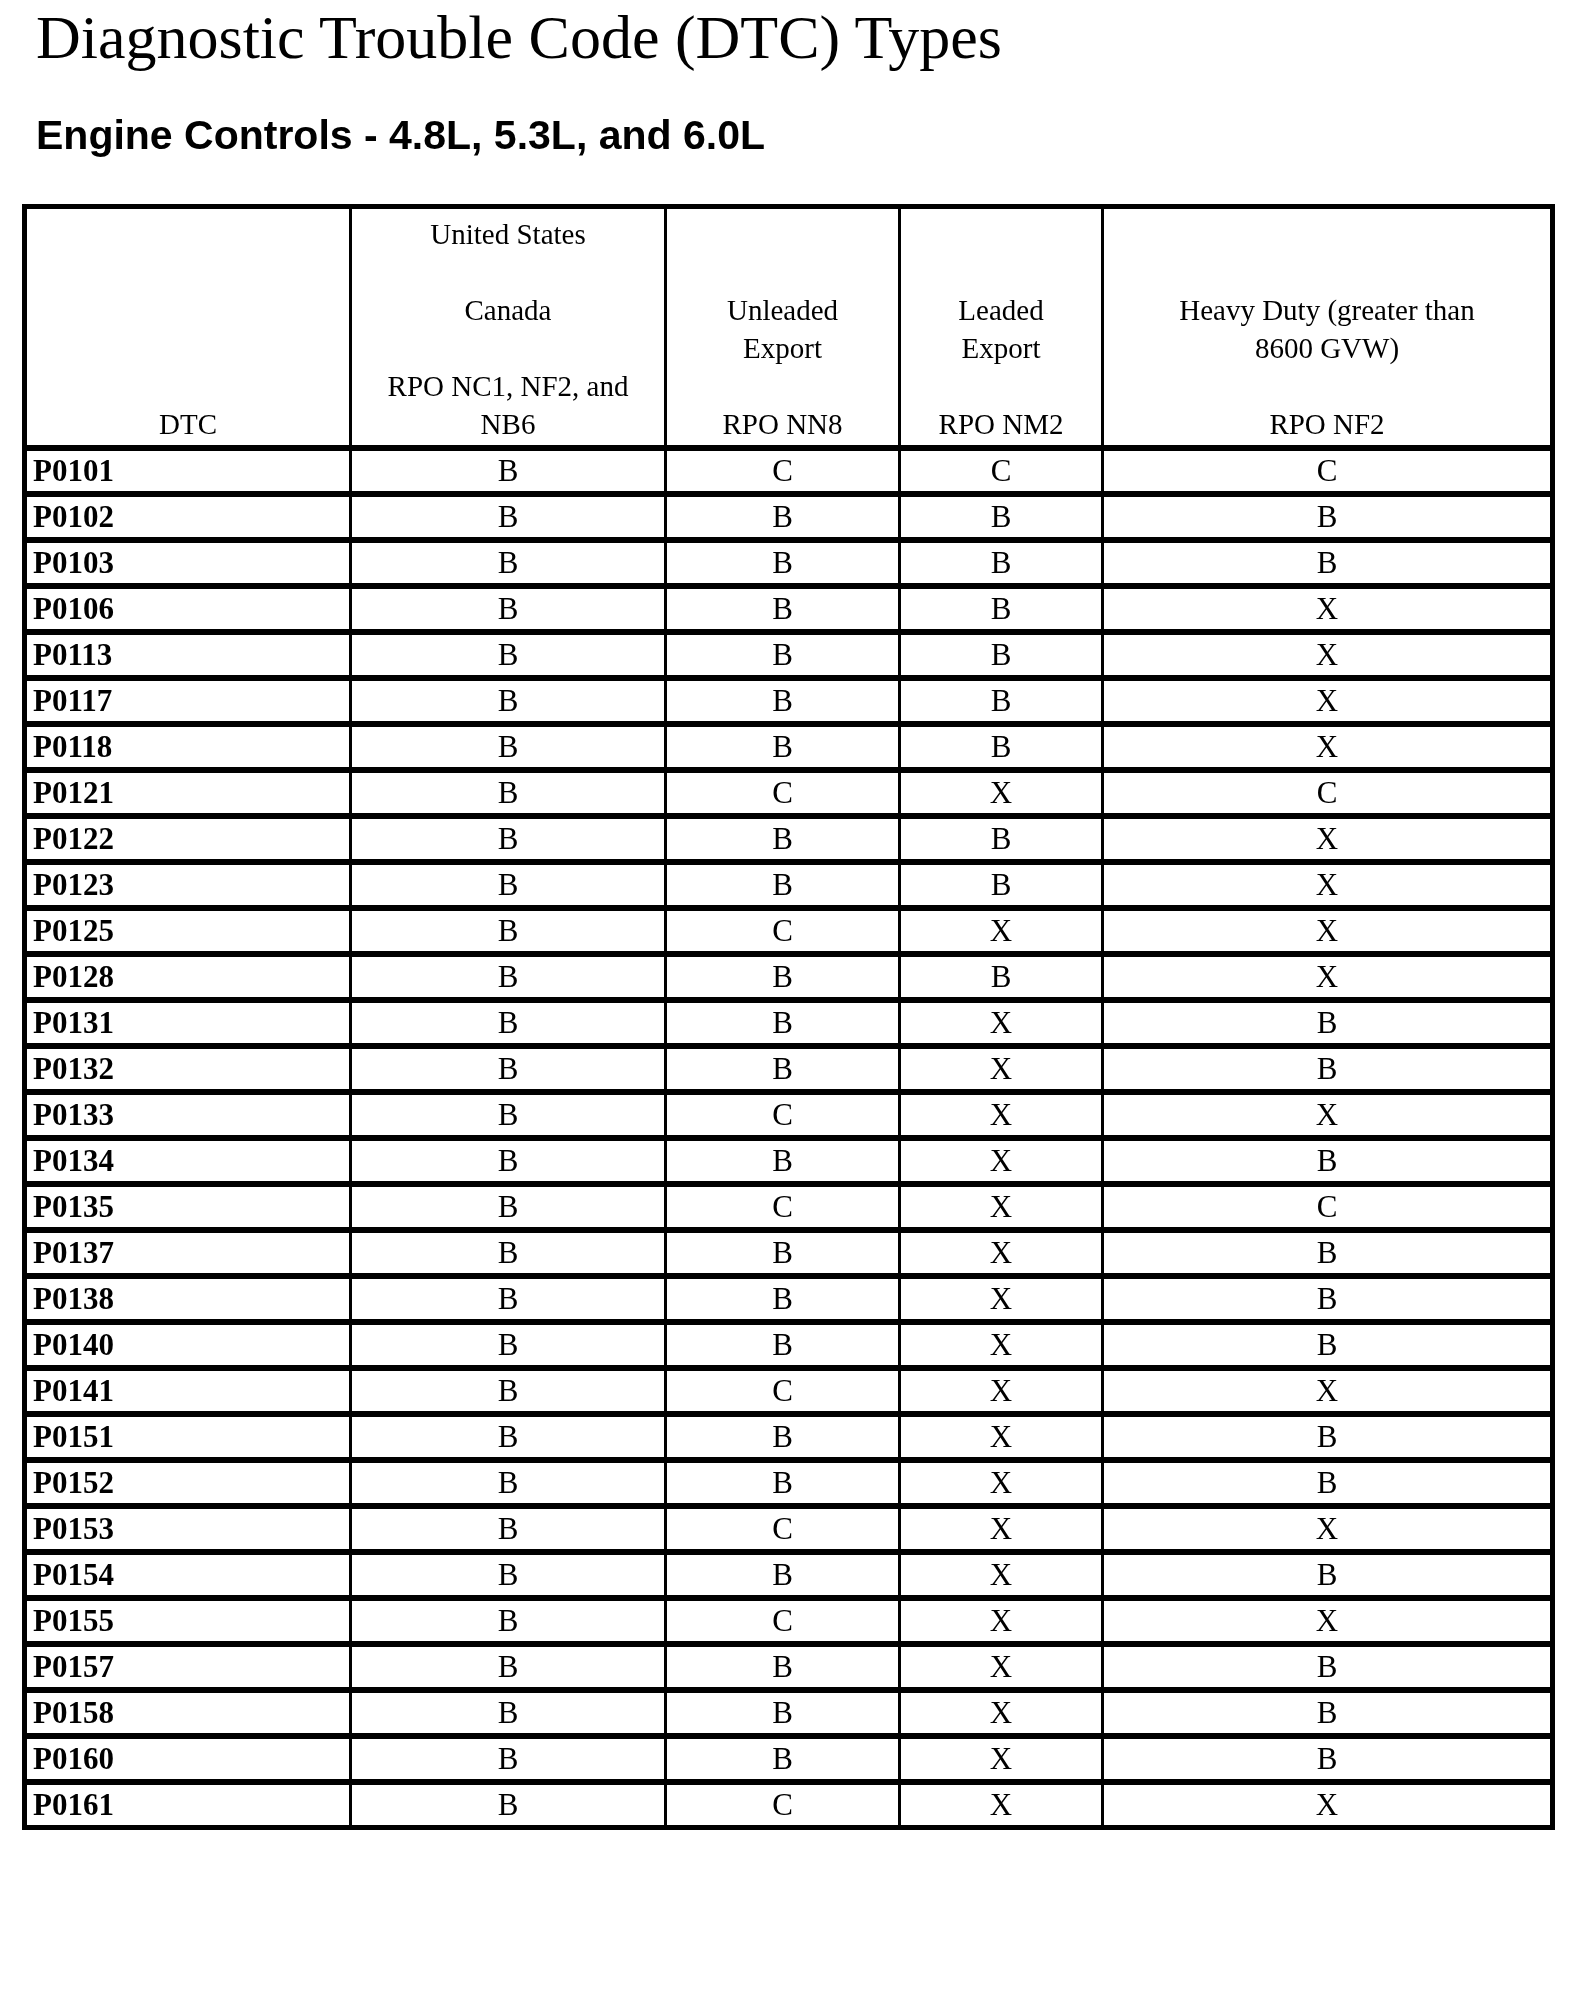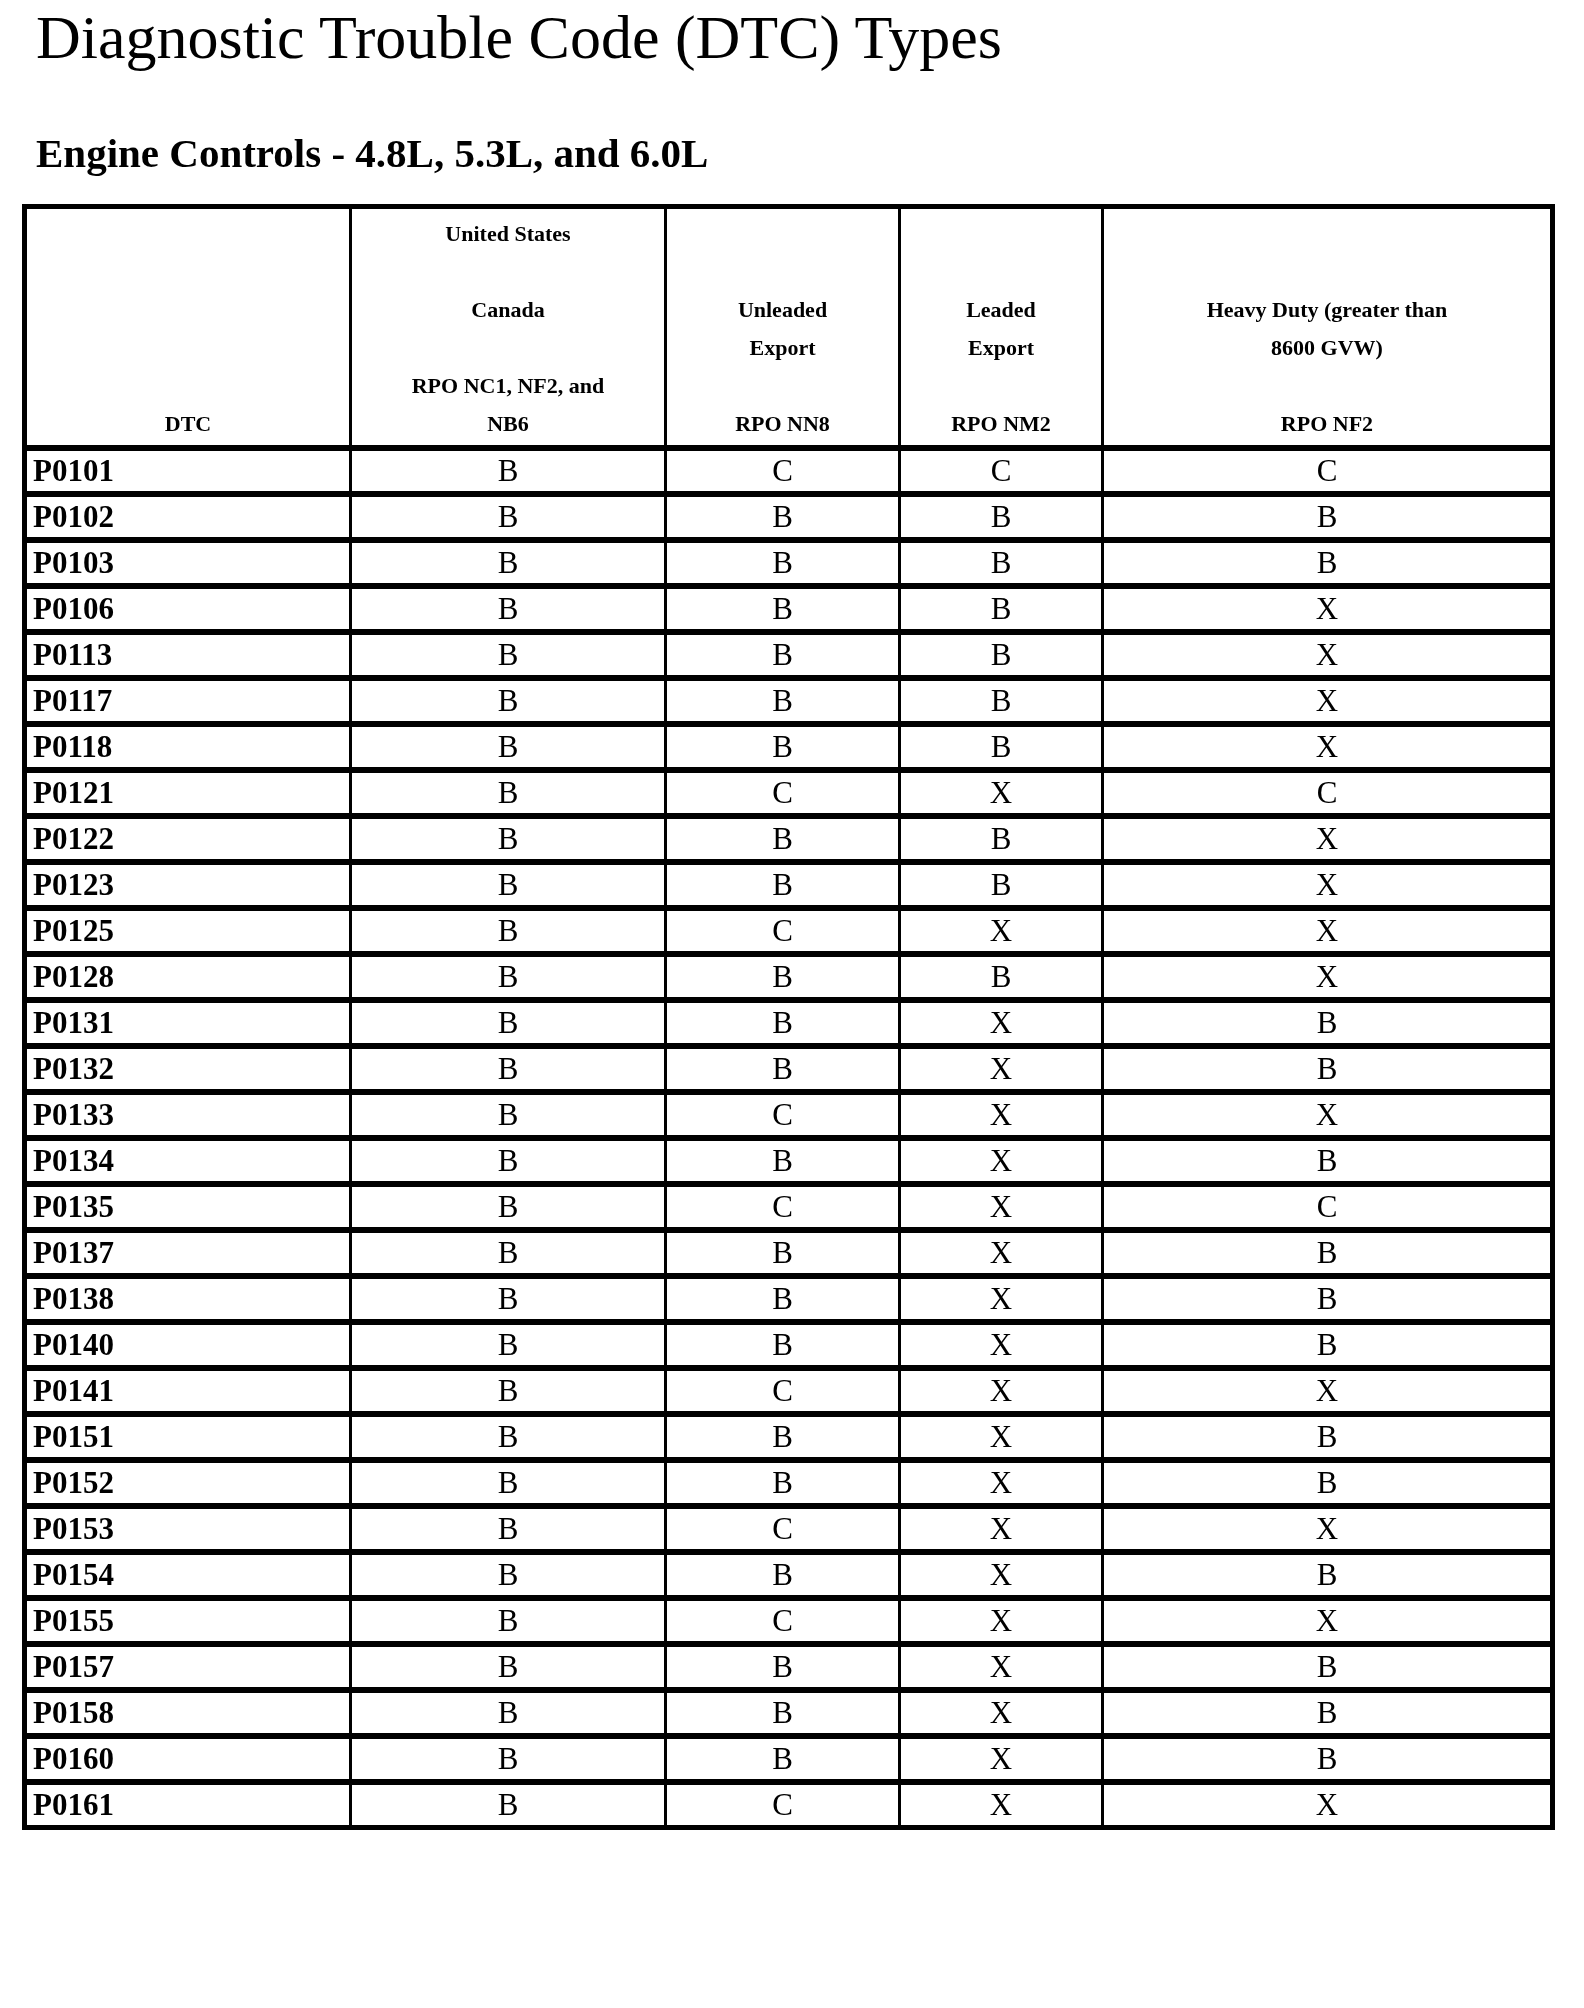--- a/index.html
+++ b/index.html
@@ -3,38 +3,38 @@
   <meta charset="utf-8">
   <style>
     html, body { margin: 0; padding: 0; background: #ffffff; }
     body { width: 1584px; height: 2008px; position: relative; overflow: hidden; color: #000; }
     .title {
       position: absolute; left: 36px; top: 2px;
       font-family: "Liberation Serif", serif; font-weight: normal;
       font-size: 62px; line-height: 70px; letter-spacing: 0px; white-space: nowrap;
     }
     .subtitle {
-      position: absolute; left: 36px; top: 127px;
-      font-family: Liberation Serif, serif; font-weight: bold;
+      position: absolute; left: 36px; top: 109px;
+      font-family: Liberation Sans, sans-serif; font-weight: bold;
       font-size: 41px; line-height: 52px; white-space: nowrap;
     }
     table.dtc {
       position: absolute; left: 22px; top: 204px;
       border-collapse: collapse; table-layout: fixed;
       width: 1528px;
       border: 5px solid #000;
       font-family: "Liberation Serif", serif;
     }
     table.dtc th, table.dtc td {
       border-left: 3px solid #000; border-right: 3px solid #000;
       padding: 0;
     }
     table.dtc thead th {
       height: 234px; vertical-align: bottom; 
-      font-weight: bold; font-size: 22px; line-height: 38px;
+      font-weight: normal; font-size: 29px; line-height: 38px;
       border-bottom: 6px solid #000; padding-bottom: 2px;
     }
     table.dtc thead th .hline { display: block; }
     table.dtc thead th .gap { display: block; height: 38px; }
     table.dtc tbody td {
       height: 40px; font-size: 31px; line-height: 40px;
       border-bottom: 6px solid #000; text-align: center;
     }
     table.dtc tbody td.code { text-align: left; padding-left: 6px; font-weight: bold; }
     table.dtc tbody tr:last-child td { border-bottom: none; }

